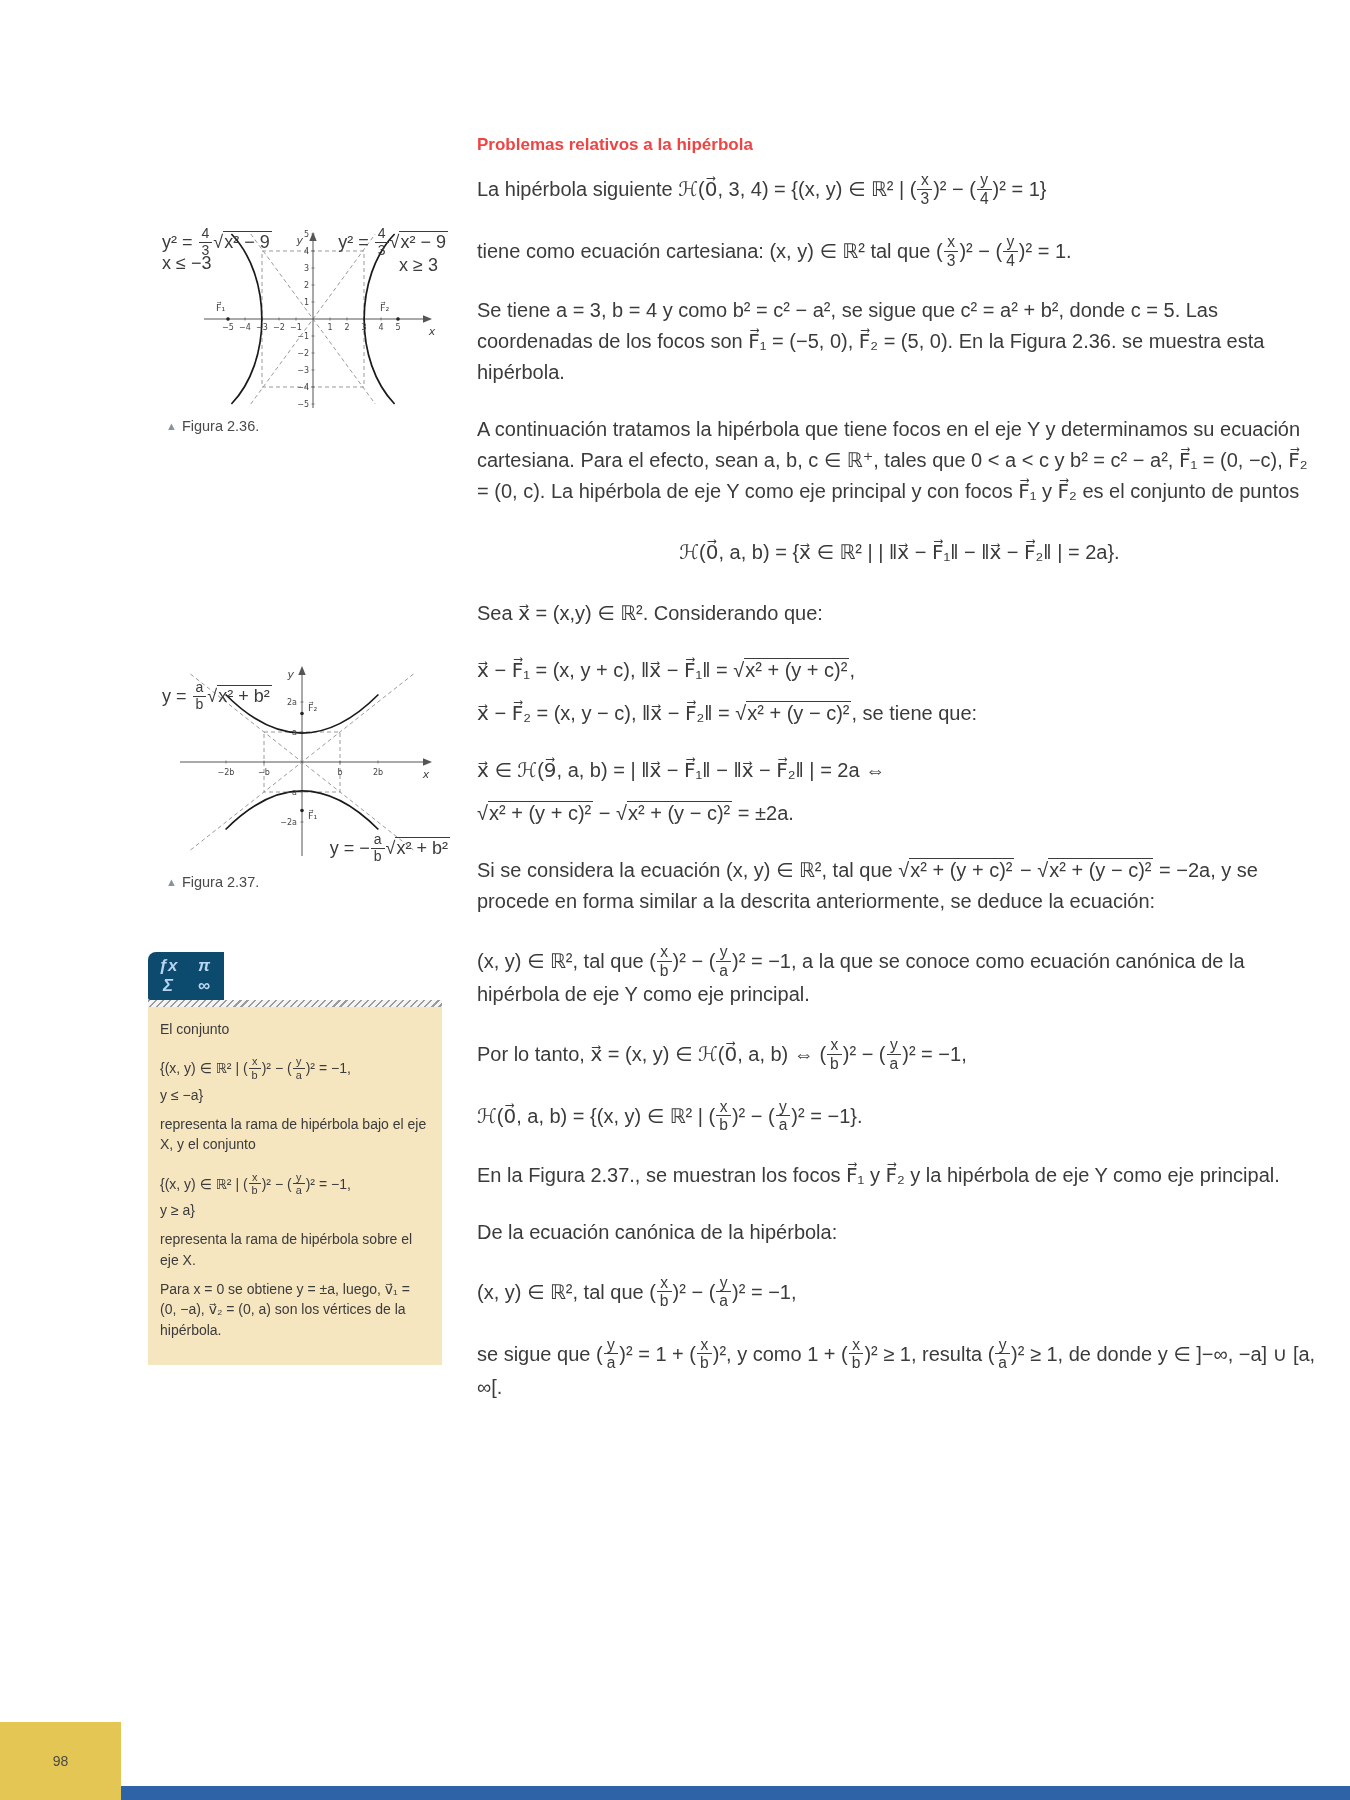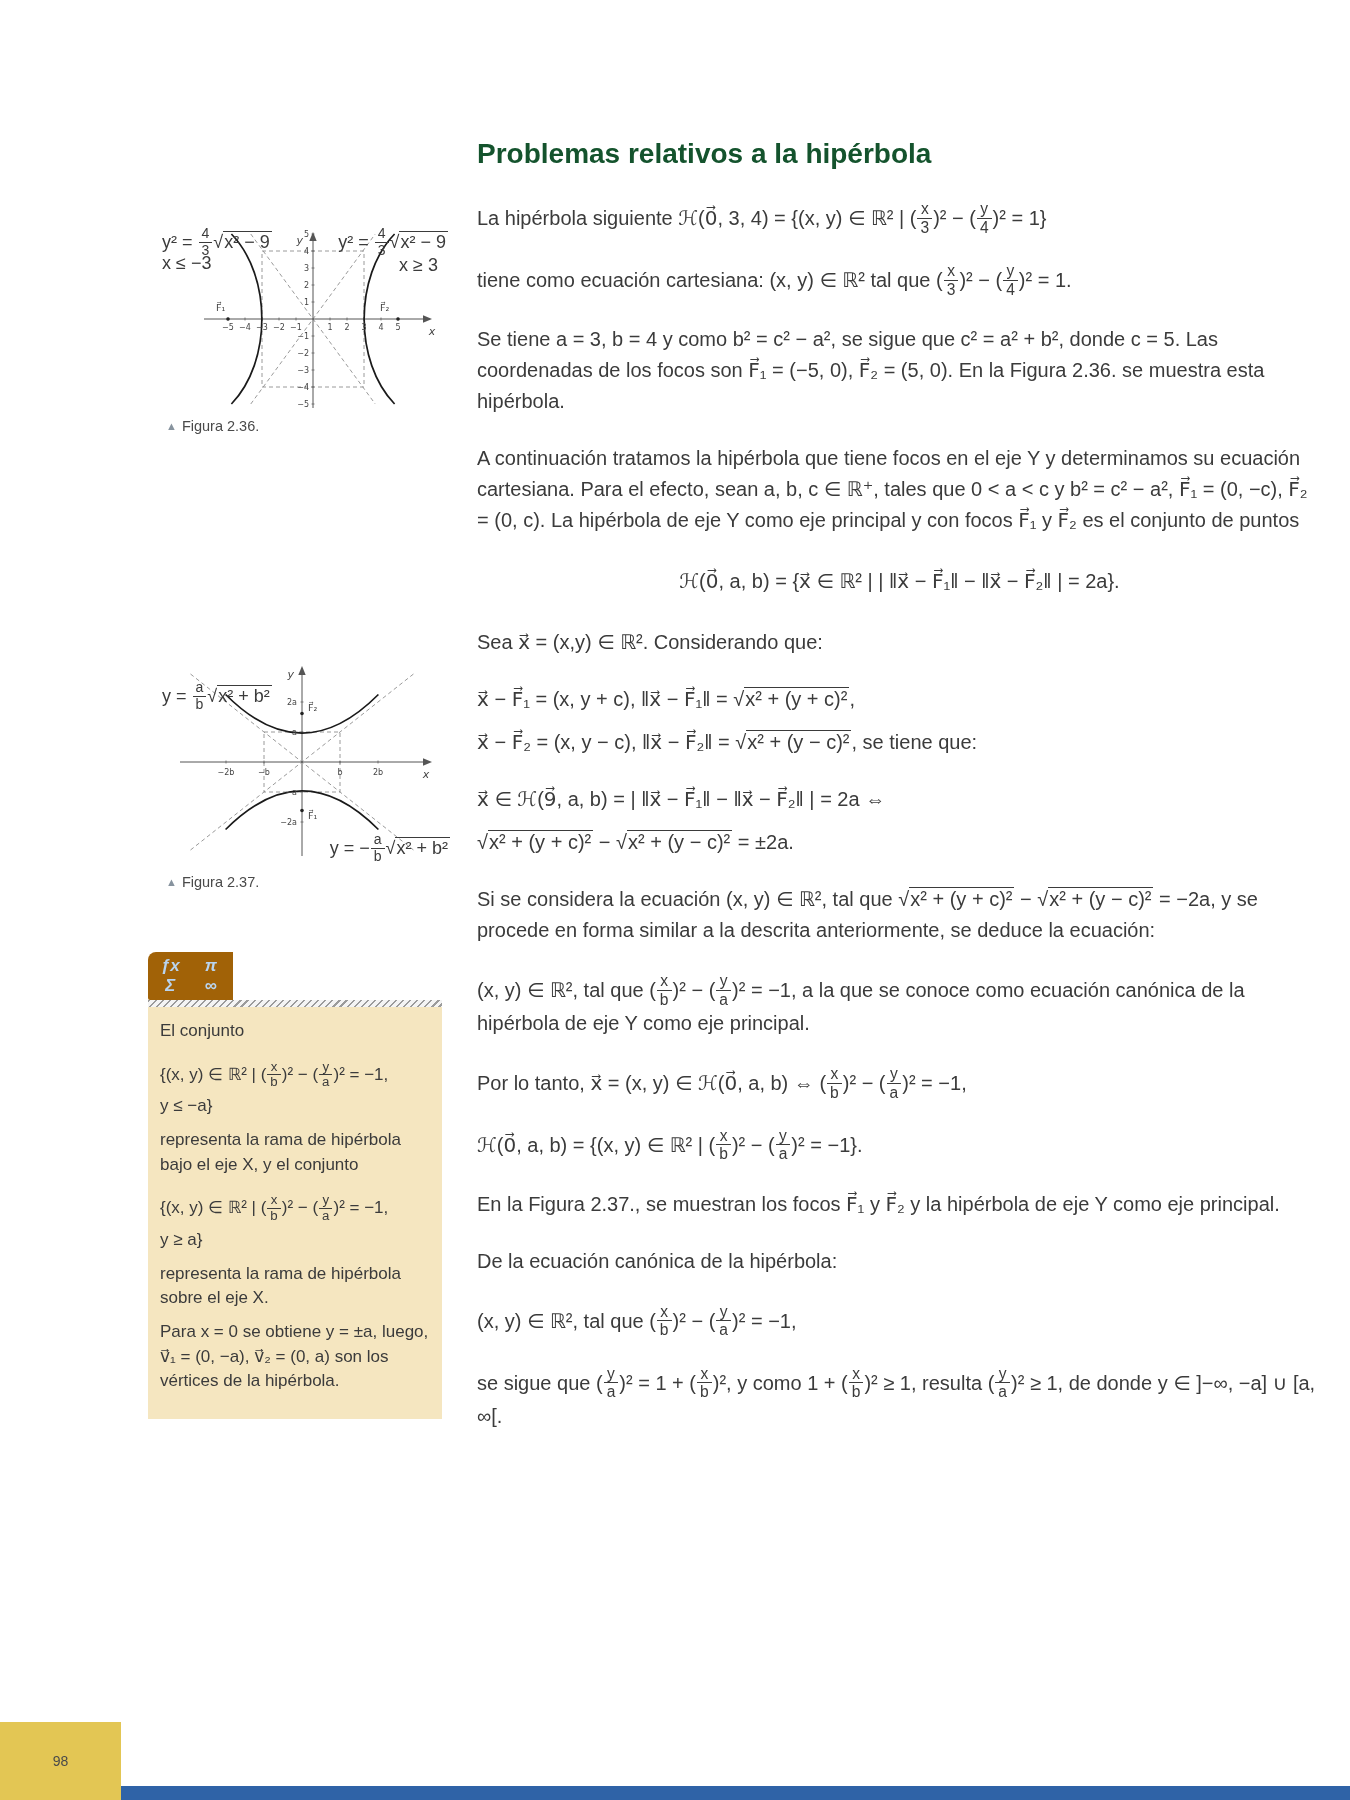--- a/index.html
+++ b/index.html
@@ -11,21 +11,21 @@
     font-family:"Liberation Sans","DejaVu Sans",sans-serif;
     color:#3b3b3b;
   }
 
   
   .main-col {
     position:absolute; left:477px; top:132px; width:845px;
     font-size:20px; line-height:1.55;
   }
   .page-title {
-    color:#14532d; font-weight:bold; font-size:28px; margin-bottom:25px;
+    color:#ef4444; font-weight:bold; font-size:17px; margin-bottom:13px;
   }
   .main-col p { margin:0 0 26px; }
   .main-col p.fline { margin:0 0 12px; }
   .main-col p.display { text-align:center; margin:30px 0; }
 
   
   .frac {
     display:inline-block; vertical-align:-0.5em; text-align:center;
     font-size:0.78em; line-height:1.12; padding:0 1px;
   }
@@ -42,36 +42,36 @@
   .fig-caption {
     position:absolute; font-size:14.5px; color:#4a4a4a;
   }
   .fig-caption .tri { color:#87939e; font-size:11px; margin-right:5px; vertical-align:1px; }
   svg text { font-family:"DejaVu Sans",sans-serif; fill:#444; }
 
   
   .comp { position:absolute; left:148px; top:952px; width:294px; }
   .comp-header { display:flex; align-items:stretch; }
   .comp-icon {
-    width:85px; background:#a16207; border-radius:8px 0 0 2px;
+    width:76px; background:#0c4a6e; border-radius:8px 0 0 2px;
     display:grid; grid-template-columns:1fr 1fr; place-items:center;
     color:#b9d4ef; font-weight:bold; font-size:17px; padding:4px 2px;
   }
   .comp-icon span { font-style:italic; }
   .comp-titlebar {
     flex:1; background:#20509e; color:#ffffff; font-weight:bold;
     font-size:18px; line-height:1.15; padding:7px 0 7px 12px;
     display:flex; flex-direction:column; justify-content:center;
   }
   .comp-hatch {
     height:7px;
     background:repeating-linear-gradient(135deg,#9b9b9b 0 1.5px,#f4f4f4 1.5px 5px);
   }
   .comp-body {
-    background:#f5e6c0; padding:12px 12px 16px; font-size:17px; line-height:1.45;
+    background:#f5e6c0; padding:12px 12px 16px; font-size:14px; line-height:1.45;
   }
   .comp-body p { margin:0 0 9px; }
   .comp-body p.m { margin:16px 0 4px; }
 
   
   .page-band {
     position:absolute; left:0; top:1722px; width:121px; height:78px;
     background:#e3c654; display:flex; align-items:center; justify-content:center;
     font-size:14px; color:#4a4a4a;
   }

